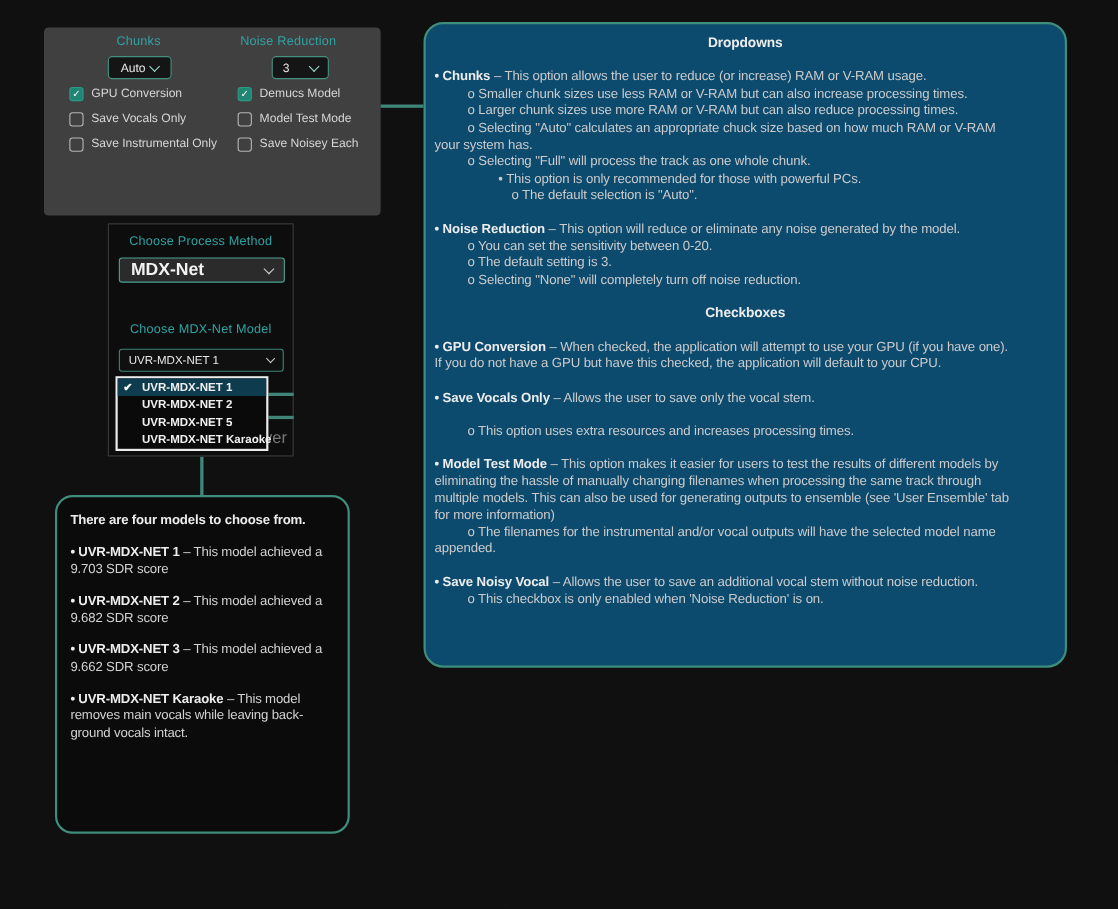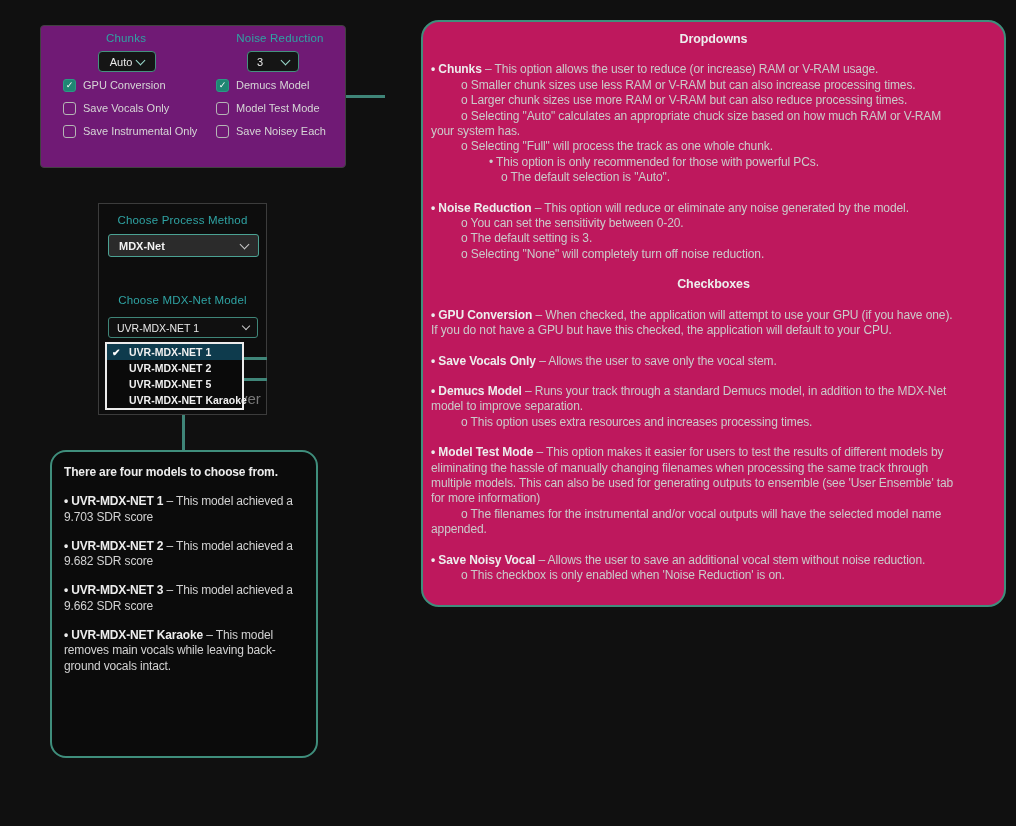--- a/index.html
+++ b/index.html
@@ -1,62 +1,62 @@
 <!DOCTYPE html>
 <html><head>
 <meta charset="utf-8">
 <style>
   html,body{margin:0;padding:0;background:#101010;}
   body{width:1016px;height:826px;position:relative;overflow:hidden;
        font-family:"Liberation Sans",sans-serif;color:#cbcbcb;}
   .panel{position:absolute;box-sizing:border-box;}
 
   
-  .settings-panel{left:40px;top:25px;width:306px;height:143px;
-    background:#701a75;border:1px solid #414141;border-radius:4px;}
+  .settings-panel{left:40px;top:25px;width:306px;height:171px;
+    background:#404040;border:1px solid #414141;border-radius:4px;}
   .col-head{position:absolute;font-size:11.5px;color:#2fa3a3;text-align:center;letter-spacing:.2px;}
   .dd{position:absolute;box-sizing:border-box;border:1px solid #45917f;border-radius:4px;
       background:#151515;color:#e9e9e9;font-size:11px;display:flex;align-items:center;}
   .chev{display:inline-block;width:6px;height:6px;border-right:1.6px solid #9adbcd;
         border-bottom:1.6px solid #9adbcd;transform:rotate(45deg);margin-top:-3px;}
   .chev.gray{border-color:#c9c9c9;}
   .cb-grid{position:absolute;left:22px;top:52px;display:grid;
            grid-template-columns:153px auto;row-gap:9px;}
   .cb-row{display:flex;align-items:center;height:14px;}
   .cb-box{width:13px;height:13px;border:1.5px solid #b5b5b5;border-radius:3px;box-sizing:border-box;
           display:flex;align-items:center;justify-content:center;background:transparent;
           font-size:9px;color:#fff;flex:0 0 auto;}
   .cb-box.checked{background:#1f8673;border-color:#2a9a84;}
   .cb-label{margin-left:7px;font-size:11px;color:#d6d6d6;white-space:nowrap;}
 
   
   .conn-h{position:absolute;left:346px;top:95px;width:39px;height:3px;background:#3f8578;}
   .conn-v{position:absolute;left:182px;top:415px;width:3px;height:36px;background:#3f8578;}
 
   
-  .docs-panel{left:385px;top:20px;width:585px;height:587px;background:#be185d;
+  .docs-panel{left:385px;top:20px;width:585px;height:587px;background:#0c4a6e;
     border:2px solid #3f8e7c;border-radius:18px;padding:10px 8px 8px 8px;
-    font-size:12px;line-height:15.4px;letter-spacing:-0.1px;color:#cbcbcb;margin-left:36px;}
+    font-size:12px;line-height:15.4px;letter-spacing:-0.1px;color:#cbcbcb;}
   .doc-line{white-space:pre-wrap;}
   .doc-line.title{text-align:center;font-weight:bold;color:#f1f1f1;font-size:12.5px;}
   .doc-line.l1{text-indent:30px;}
   .doc-line.l2{text-indent:58px;}
   .doc-line.l3{text-indent:70px;}
   .gapline{height:15px;}
   .b{font-weight:bold;color:#ededed;}
   .i{font-style:italic;}
 
   
   .method-panel{left:98px;top:203px;width:169px;height:212px;background:#0d0d0d;
     border:1px solid #3c3c3c;text-decoration:underline;}
   .m-head{position:absolute;left:0;width:100%;text-align:center;color:#2fa3a3;font-size:11.5px;letter-spacing:.2px;}
   .combo{position:absolute;box-sizing:border-box;display:flex;align-items:center;
          justify-content:space-between;border-radius:3px;}
   .combo1{left:9px;top:30px;width:151px;height:23px;background:#2b2b2b;
-          border:1.5px solid #4ba293;padding:0 10px;color:#f2f2f2;font-size:11px;font-weight:bold;}
+          border:1.5px solid #4ba293;padding:0 10px;color:#f2f2f2;font-size:16px;font-weight:bold;}
   .combo2{left:9px;top:113px;width:150px;height:21px;background:#101010;
           border:1px solid #3f8578;padding:0 8px;color:#e8e8e8;font-size:10.5px;}
   .model-list{position:absolute;left:6px;top:138px;width:135px;background:#0a0a0a;
               border:2px solid #ececec;}
   .opt{height:16px;display:flex;align-items:center;font-size:10.5px;font-weight:600;
        color:#f0f0f0;padding-left:22px;position:relative;white-space:nowrap;}
   .opt.sel{background:#0e3b4d;}
   .opt .chk{position:absolute;left:5px;font-size:10px;color:#ffffff;font-weight:bold;}
   .frag{position:absolute;background:#3f8578;height:3px;width:27px;left:141px;}
   .bg-text{position:absolute;left:141px;top:186px;font-size:15px;color:#787878;}
@@ -65,21 +65,21 @@
   .models-panel{left:50px;top:450px;width:268px;height:308px;background:#0b0b0b;
     border:2px solid #3f8e7c;border-radius:16px;padding:13px 22px 8px 12px;
     font-size:12px;line-height:15.3px;letter-spacing:-0.15px;color:#d2d2d2;}
   .mp{white-space:pre-wrap;margin:0 0 14px 0;}
 </style>
 </head>
 <body>
 
 <div class="panel settings-panel">
   <div class="col-head" style="left:35px;top:6px;width:100px;">Chunks</div>
-  <div class="col-head" style="left:178px;top:6px;width:122px;">Noise Reduction</div>
+  <div class="col-head" style="left:160px;top:6px;width:122px;">Noise Reduction</div>
 
   <div class="dd" style="left:57px;top:25px;width:58px;height:21px;justify-content:center;gap:5px;">
     <span>Auto</span>
     <span class="chev"></span>
   </div>
   <div class="dd" style="left:206px;top:25px;width:52px;height:21px;padding:0 9px;justify-content:space-between;">
     <span>3</span>
     <span class="chev"></span>
   </div>
 
@@ -131,22 +131,20 @@
     <div class="doc-line l1"><span>o The default setting is 3.</span></div>
     <div class="doc-line l1"><span>o Selecting "None" will completely turn off noise reduction.</span></div>
     <div class="gapline"></div>
     <div class="doc-line title"><span class="b">Checkboxes</span></div>
     <div class="gapline"></div>
     <div class="doc-line l0"><span class="b">• GPU Conversion</span><span> – When checked, the application will attempt to use your GPU (if you have one).
 If you do not have a GPU but have this checked, the application will default to your CPU.</span></div>
     <div class="gapline"></div>
     <div class="doc-line l0"><span class="b">• Save Vocals Only</span><span> – Allows the user to save only the vocal stem.</span></div>
     <div class="gapline"></div>
-    <div class="doc-line l0"><span class="b">• Demucs Model</span><span> – Runs your track through a standard Demucs model, in addition to the MDX-Net
-model to improve separation.</span></div>
     <div class="doc-line l1"><span>o This option uses extra resources and increases processing times.</span></div>
     <div class="gapline"></div>
     <div class="doc-line l0"><span class="b">• Model Test Mode</span><span> – This option makes it easier for users to test the results of different models by
 eliminating the hassle of manually changing filenames when processing the same track through
 multiple models. This can also be used for generating outputs to ensemble (see 'User Ensemble' tab
 for more information)</span></div>
     <div class="doc-line l1"><span>o The filenames for the instrumental and/or vocal outputs will have the selected model name
 appended.</span></div>
     <div class="gapline"></div>
     <div class="doc-line l0"><span class="b">• Save Noisy Vocal</span><span> – Allows the user to save an additional vocal stem without noise reduction.</span></div>

